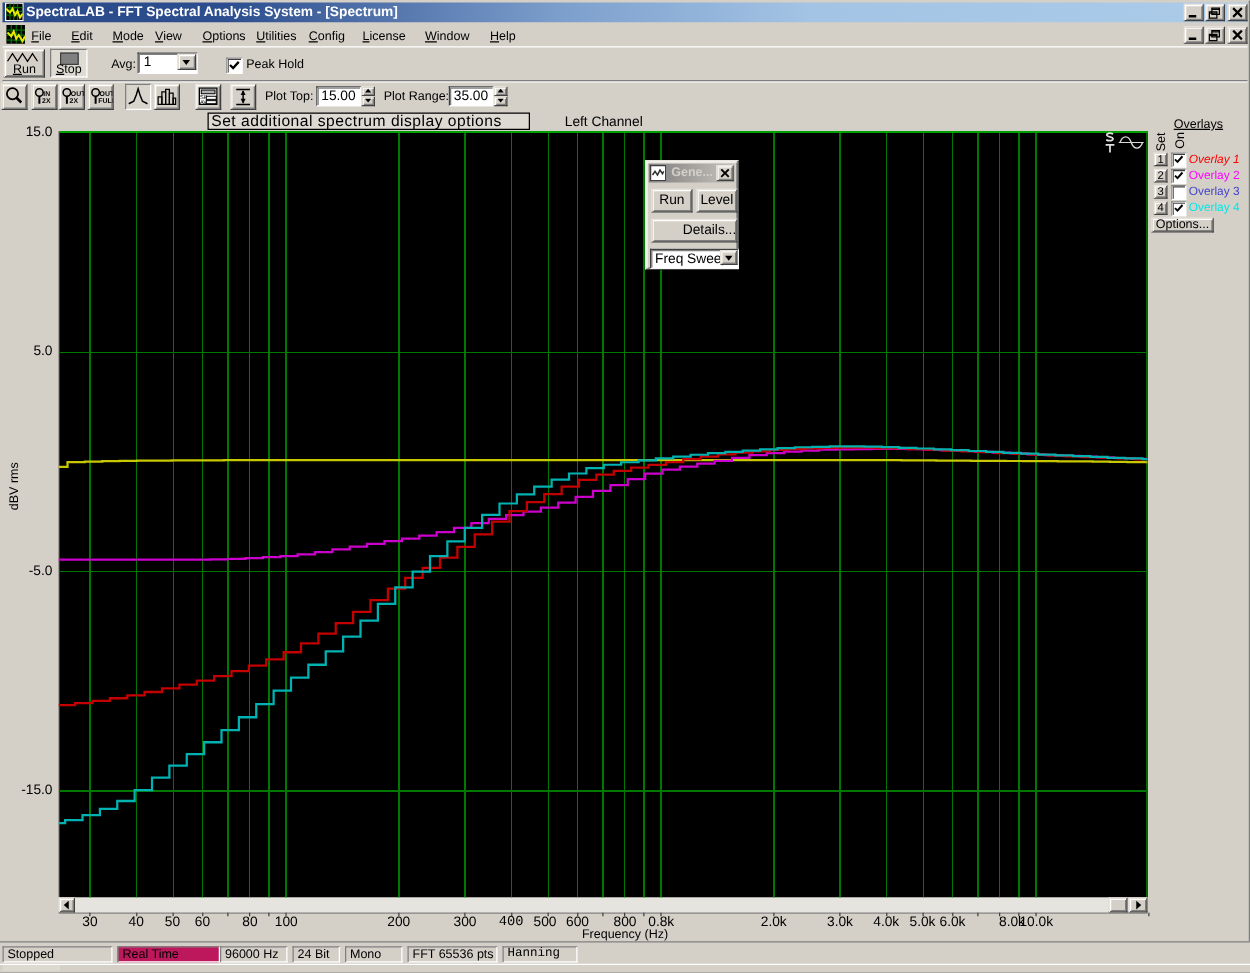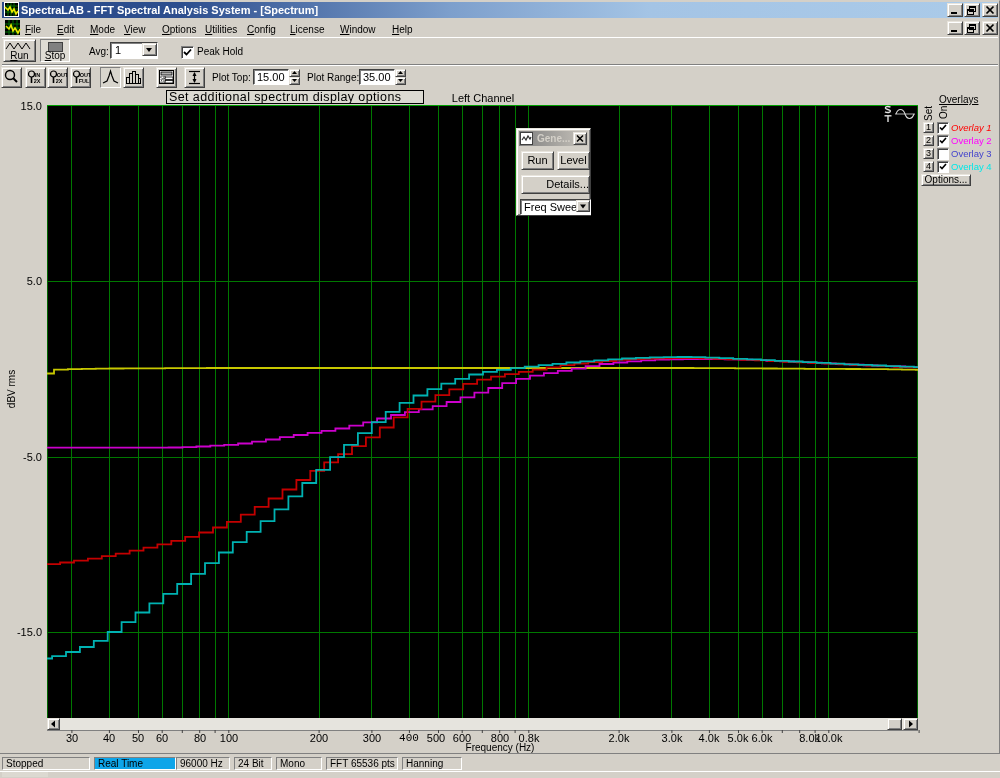--- a/index.html
+++ b/index.html
@@ -461,32 +461,32 @@
 <div class="abs t11" style="left:742px;top:732px;width:40px;text-align:center;font-size:11px;">6.0k</div>
 <div class="abs t11" style="left:780px;top:732px;width:40px;text-align:right;font-size:11px;">8.0k</div>
 <div class="abs t11" style="left:809px;top:732px;width:40px;text-align:center;font-size:11px;">10.0k</div>
 <div class="abs" style="left:400px;top:742px;width:200px;text-align:center;font-size:10px;color:#000;">Frequency (Hz)</div>
 
 <div class="abs" style="left:0px;top:753px;width:1000px;height:2px;background:#d4d0c8;border-top:1px solid #808080;"></div>
 <div class="abs" style="left:0px;top:755px;width:1000px;height:23px;background:#d4d0c8;"></div>
 <div class="abs sunken" style="left:2px;top:757px;width:88px;height:13px;box-sizing:border-box;background:#d4d0c8;">
     <div style="font-size:10px;line-height:11px;padding-left:3px;white-space:nowrap;">Stopped</div>
   </div>
-<div class="abs sunken" style="left:94px;top:757px;width:82px;height:13px;box-sizing:border-box;background:#0ea5e9;">
+<div class="abs sunken" style="left:94px;top:757px;width:82px;height:13px;box-sizing:border-box;background:#be185d;">
     <div style="font-size:10px;line-height:11px;padding-left:3px;white-space:nowrap;">Real Time</div>
   </div>
 <div class="abs sunken" style="left:176px;top:757px;width:54px;height:13px;box-sizing:border-box;background:#d4d0c8;">
     <div style="font-size:10px;line-height:11px;padding-left:3px;white-space:nowrap;">96000 Hz</div>
   </div>
 <div class="abs sunken" style="left:234px;top:757px;width:38px;height:13px;box-sizing:border-box;background:#d4d0c8;">
     <div style="font-size:10px;line-height:11px;padding-left:3px;white-space:nowrap;">24 Bit</div>
   </div>
 <div class="abs sunken" style="left:276px;top:757px;width:46px;height:13px;box-sizing:border-box;background:#d4d0c8;">
     <div style="font-size:10px;line-height:11px;padding-left:3px;white-space:nowrap;">Mono</div>
   </div>
 <div class="abs sunken" style="left:326px;top:757px;width:72px;height:13px;box-sizing:border-box;background:#d4d0c8;">
     <div style="font-size:10px;line-height:11px;padding-left:3px;white-space:nowrap;">FFT 65536 pts</div>
   </div>
 <div class="abs sunken" style="left:402px;top:757px;width:60px;height:13px;box-sizing:border-box;background:#d4d0c8;">
-    <div style="font-size:10px;line-height:11px;padding-left:3px;white-space:nowrap;">Hanning</div>
+    <div style="font-size:10px;line-height:11px;padding-left:3px;white-space:nowrap;font-family:Liberation Mono, monospace;">Hanning</div>
   </div>
 <div class="abs" style="left:0px;top:771px;width:1000px;height:7px;background:#d4d0c8;border-top:1px solid #fff;"></div>
 <div class="abs" style="left:2px;top:772px;width:46px;height:5px;background:#dcd9d1;"></div>
 
 </body></html>

